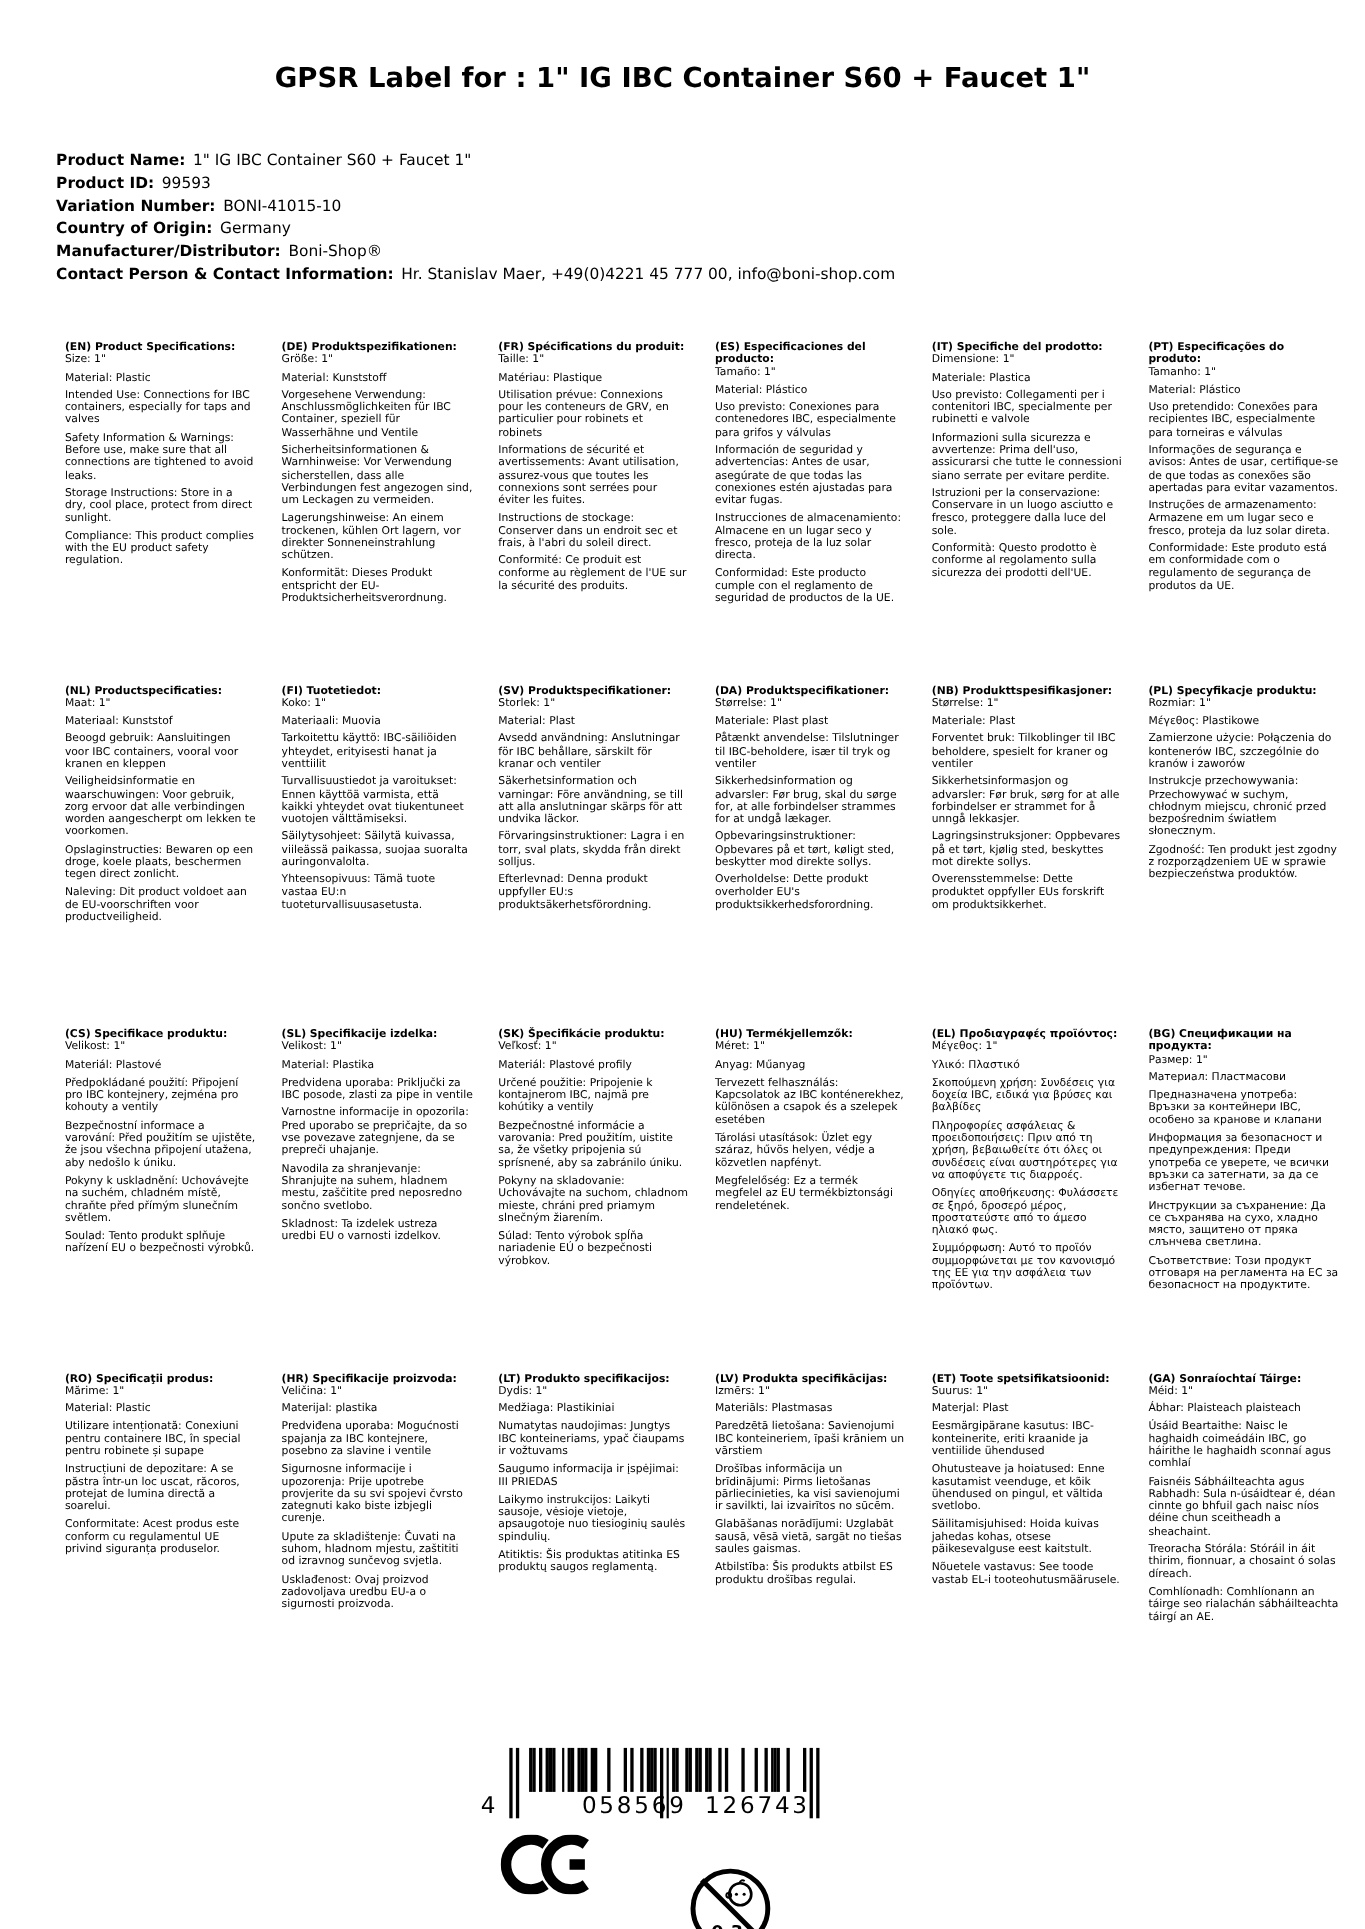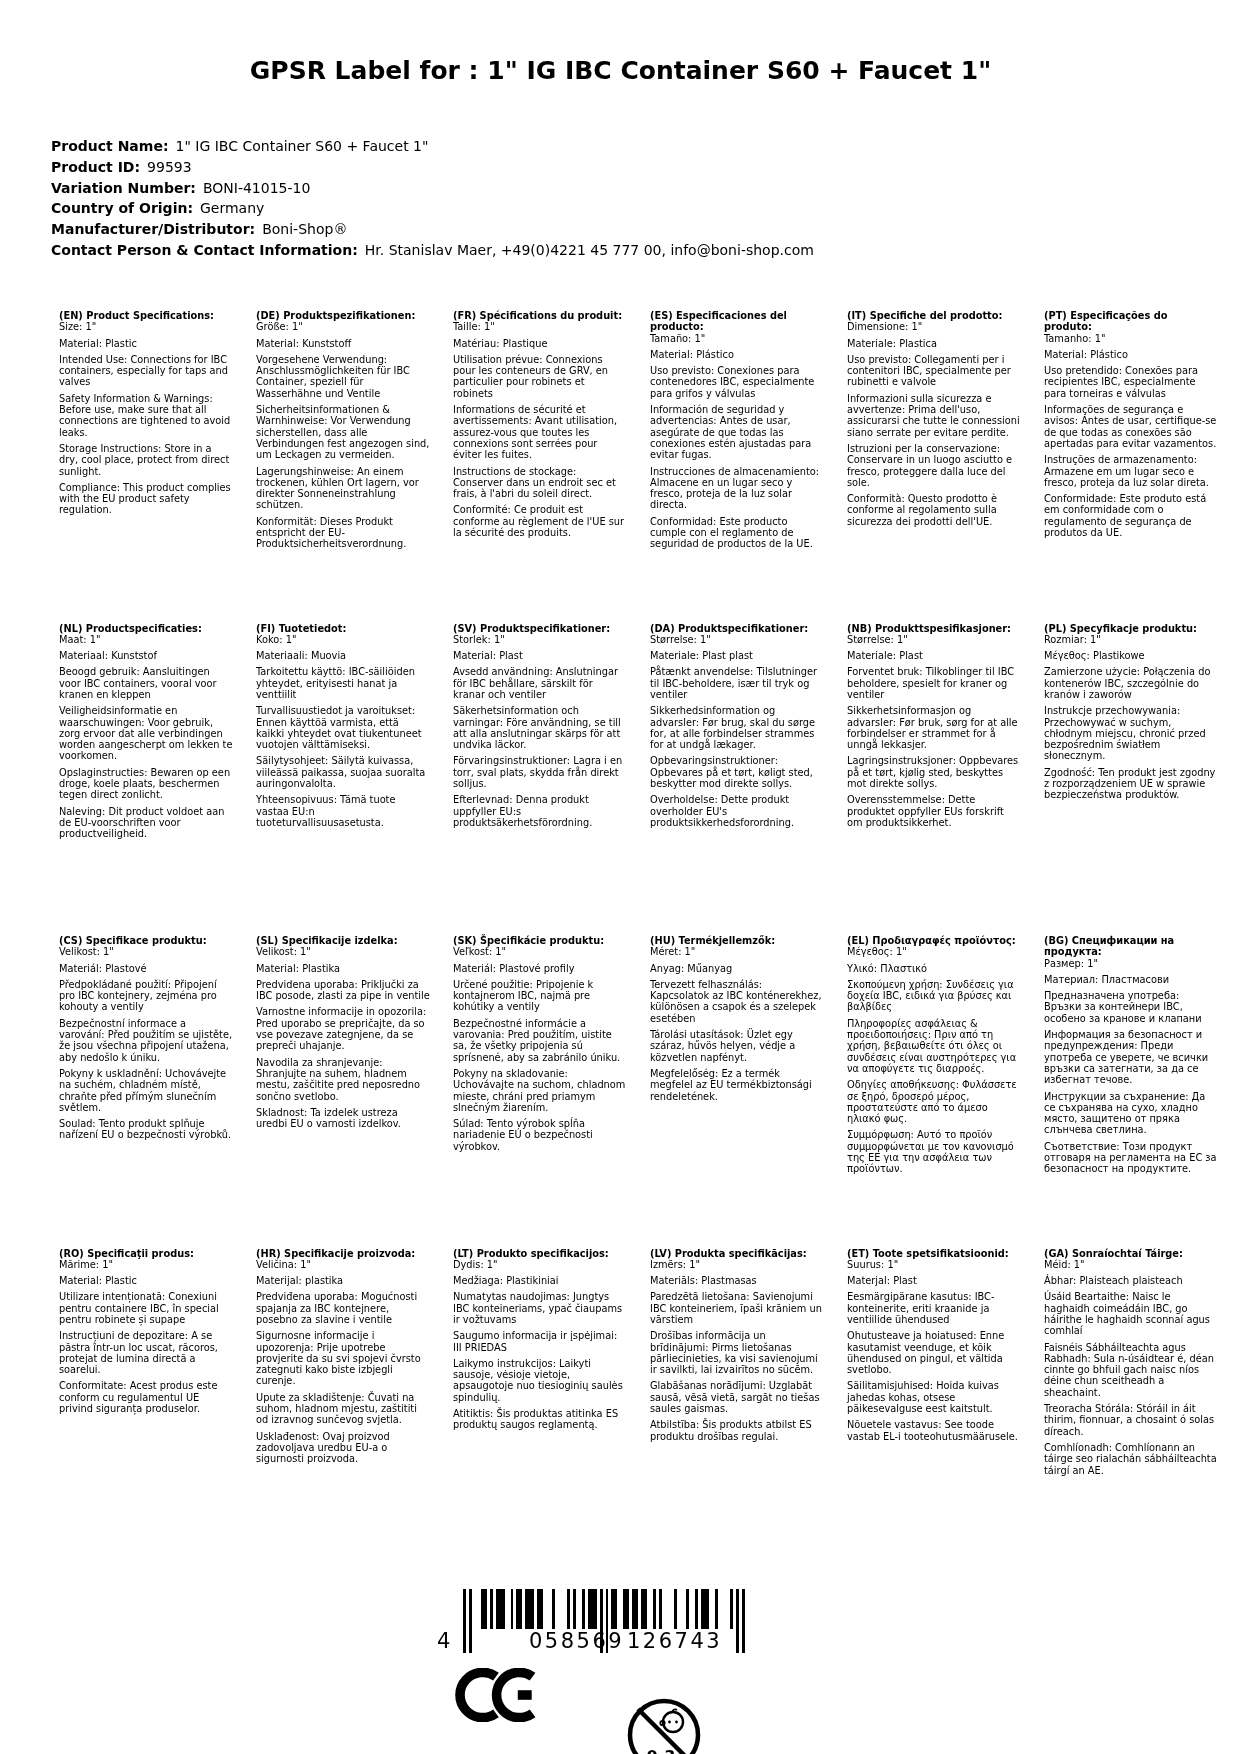--- a/index.html
+++ b/index.html
@@ -31,21 +31,21 @@
   .lang-block-title + .lang-block-item { margin-top:0; }
 
   .barcode { position:absolute; left:437px; top:1589px; width:330px; height:75px; }
   .barcode-bars { position:absolute; left:26px; top:0; display:flex; }
   .bc-module { width:2.97px; height:40px; }
   .bc-module.bar { background:#000; }
   .bc-module.guard { height:64px; }
   .bc-digit-first { position:absolute; left:0; top:40px; font-size:21px; }
   .bc-num { position:absolute; top:40px; font-size:21px; letter-spacing:2.5px; }
   .bc-num.left { left:52px;margin-left:40px; }
-  .bc-num.right { left:190px; }
+  .bc-num.right { left:204px; }
 
   .ce-mark { position:absolute; left:455px; top:1668px; }
   .age-warning { position:absolute; left:625px; top:1696px; }
 </style>
 </head>
 <body>
 
 <div class="page">
 
   <div class="doc-title">GPSR Label for : 1" IG IBC Container S60 + Faucet 1"</div>

